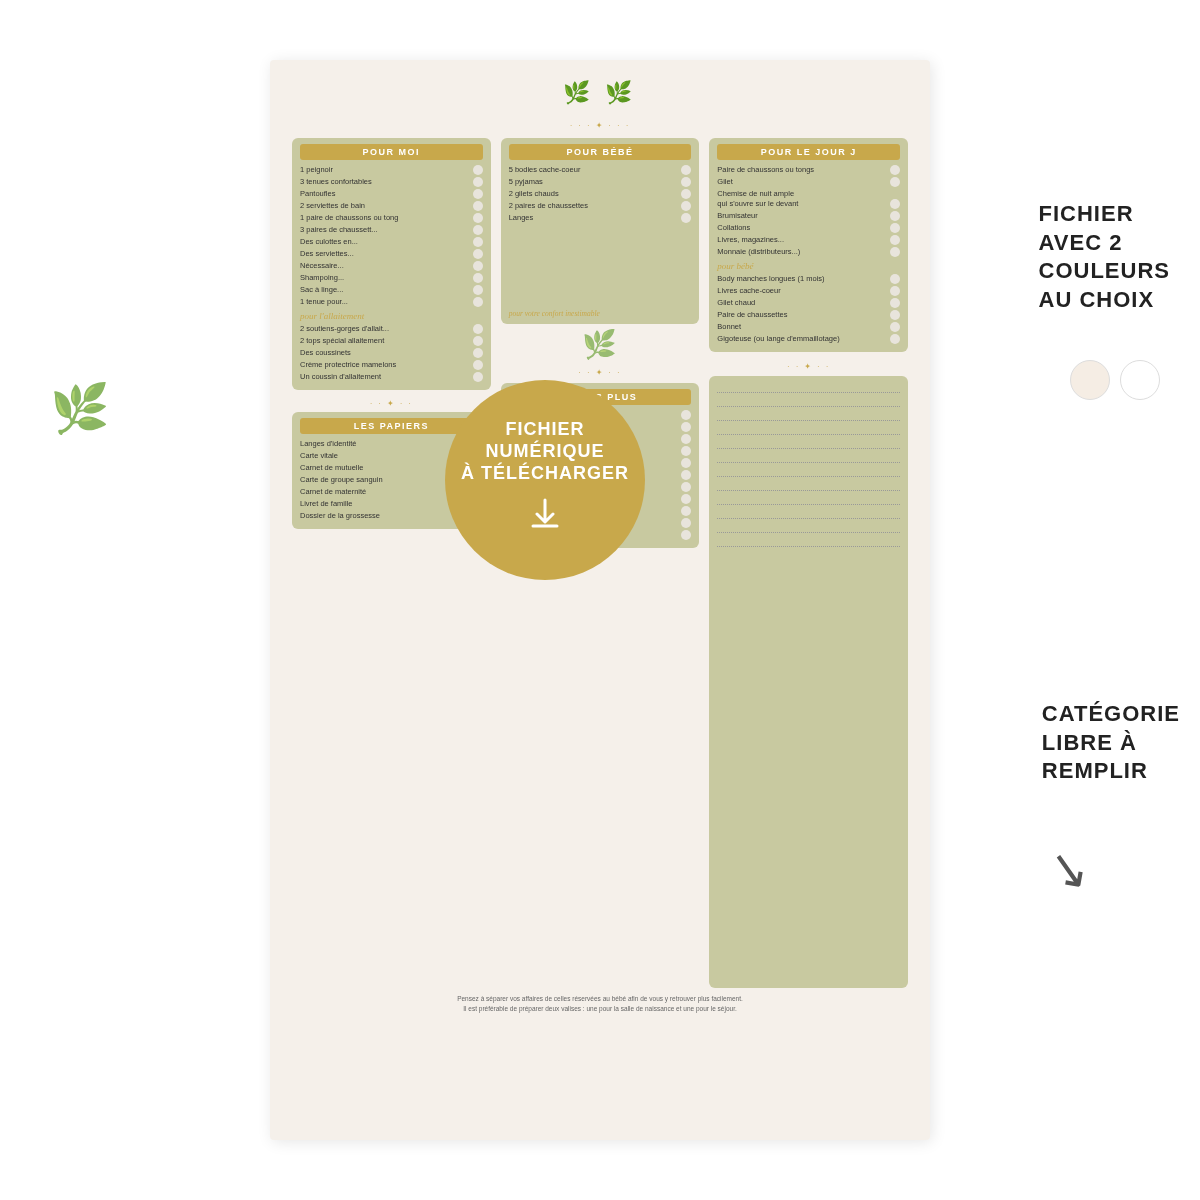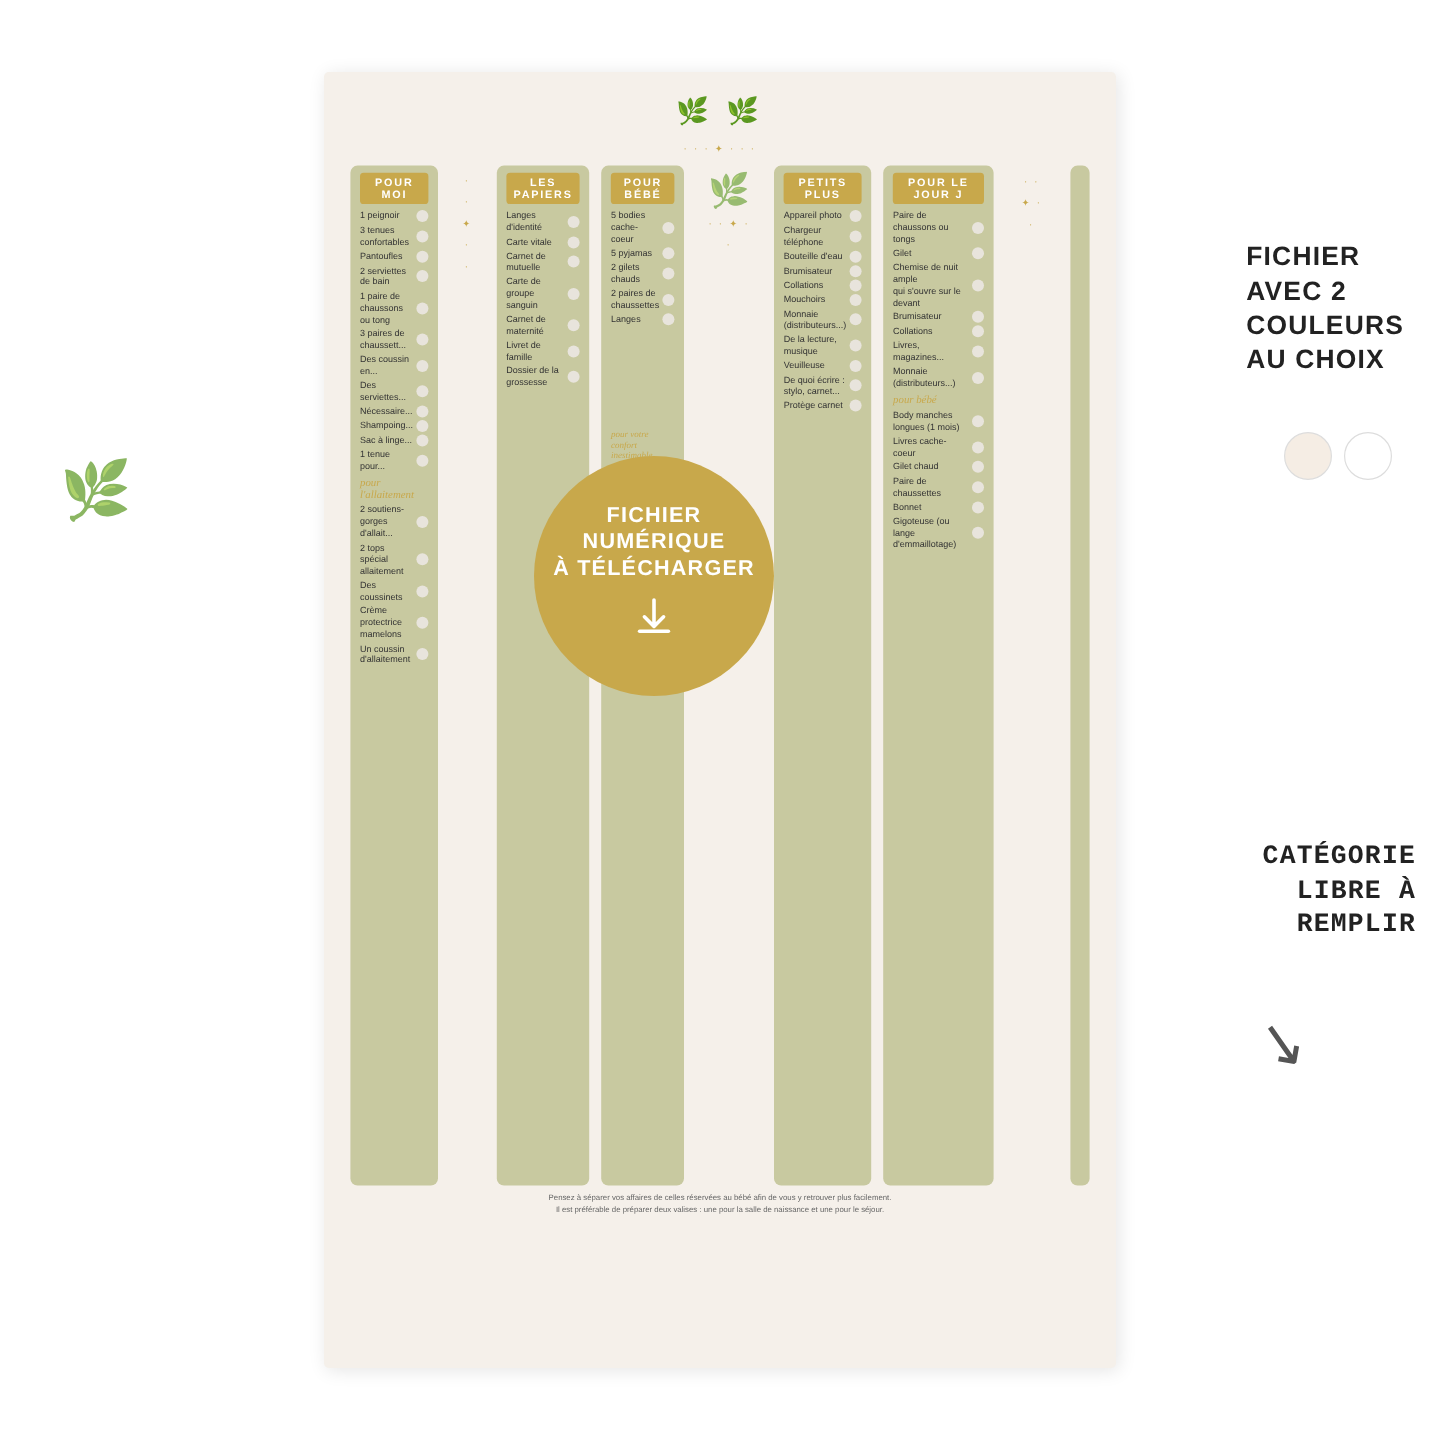--- a/index.html
+++ b/index.html
@@ -72,22 +72,22 @@
       width: 40px;
       height: 40px;
       border-radius: 50%;
       border: 1px solid #ddd;
     }
 
     .right-text-bottom {
       position: absolute;
       right: 20px;
       top: 700px;
-      text-align: right;
-      font-family: Liberation Mono, monospace;
+      text-align: left;
+      font-family: Liberation Sans, sans-serif;
       font-weight: 900;
       font-size: 22px;
       line-height: 1.3;
       color: #222;
       letter-spacing: 1px;
     }
 
     .arrow-curve {
       position: absolute;
       right: 115px;
@@ -144,22 +144,22 @@
     
     .columns {
       display: flex;
       gap: 10px;
       height: 850px;
     }
 
     .col {
       flex: 1;
       display: flex;
-      flex-direction: row;
-      gap: 20px;
+      flex-direction: column;
+      gap: 0;
     }
 
     .section-box {
       background: #c8c9a0;
       border-radius: 6px;
       padding: 6px 8px;
     }
 
     .section-header {
       background: #c8a84b;
@@ -169,21 +169,21 @@
       font-weight: 700;
       font-size: 9px;
       letter-spacing: 1.5px;
       border-radius: 3px;
       padding: 3px 6px;
       margin-bottom: 5px;
     }
 
     .item-row {
       display: flex;
-      align-items: center;
+      align-items: flex-end;
       justify-content: space-between;
       margin-bottom: 2px;
     }
 
     .item-text {
       font-family: Arial, sans-serif;
       font-size: 7.5px;
       color: #333;
       flex: 1;
       line-height: 1.3;
@@ -330,21 +330,21 @@
             </div>
           <div class="item-row">
               <span class="item-text">1 paire de chaussons ou tong</span>
               <div class="checkbox"></div>
             </div>
           <div class="item-row">
               <span class="item-text">3 paires de chaussett...</span>
               <div class="checkbox"></div>
             </div>
           <div class="item-row">
-              <span class="item-text">Des coussin en...</span>
+              <span class="item-text">Des culottes en...</span>
               <div class="checkbox"></div>
             </div>
           <div class="item-row">
               <span class="item-text">Des serviettes...</span>
               <div class="checkbox"></div>
             </div>
           <div class="item-row">
               <span class="item-text">Nécessaire...</span>
               <div class="checkbox"></div>
             </div>

